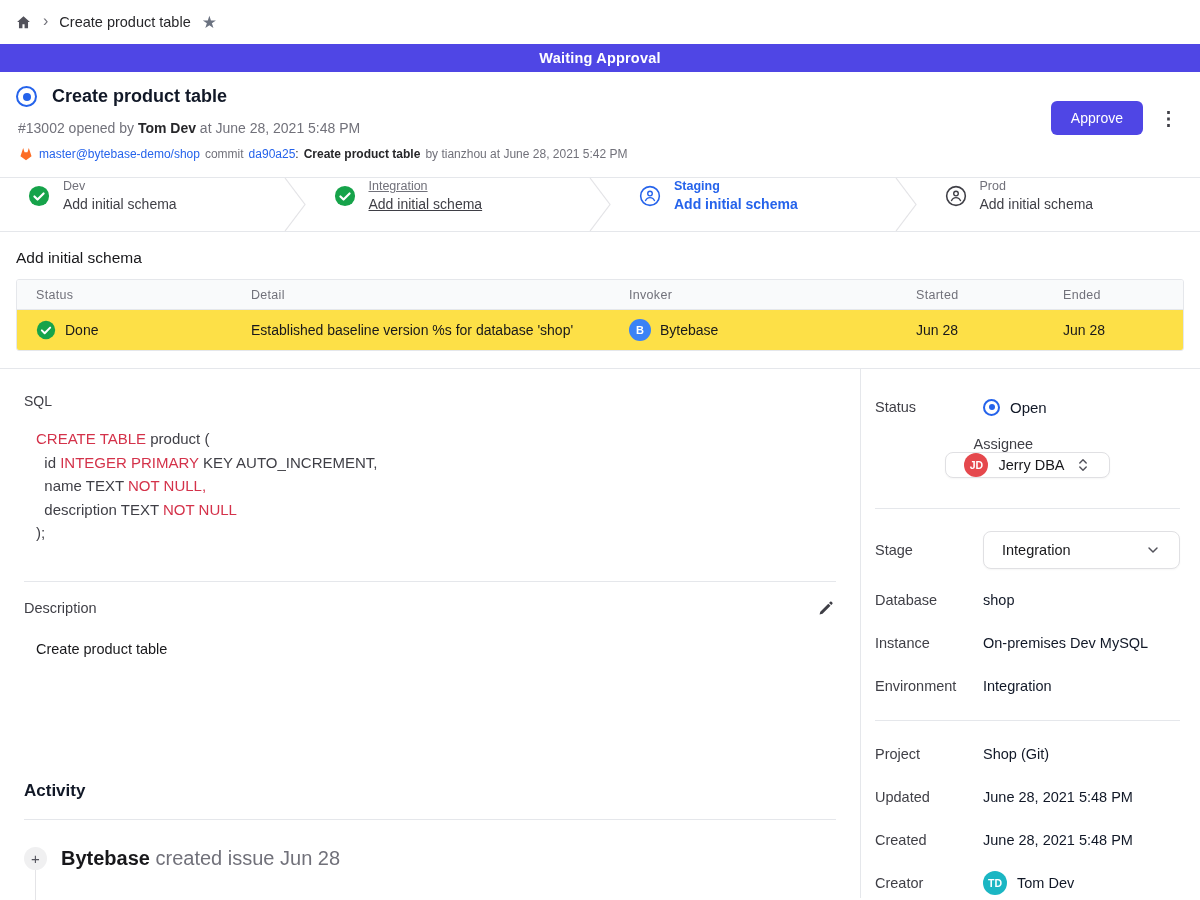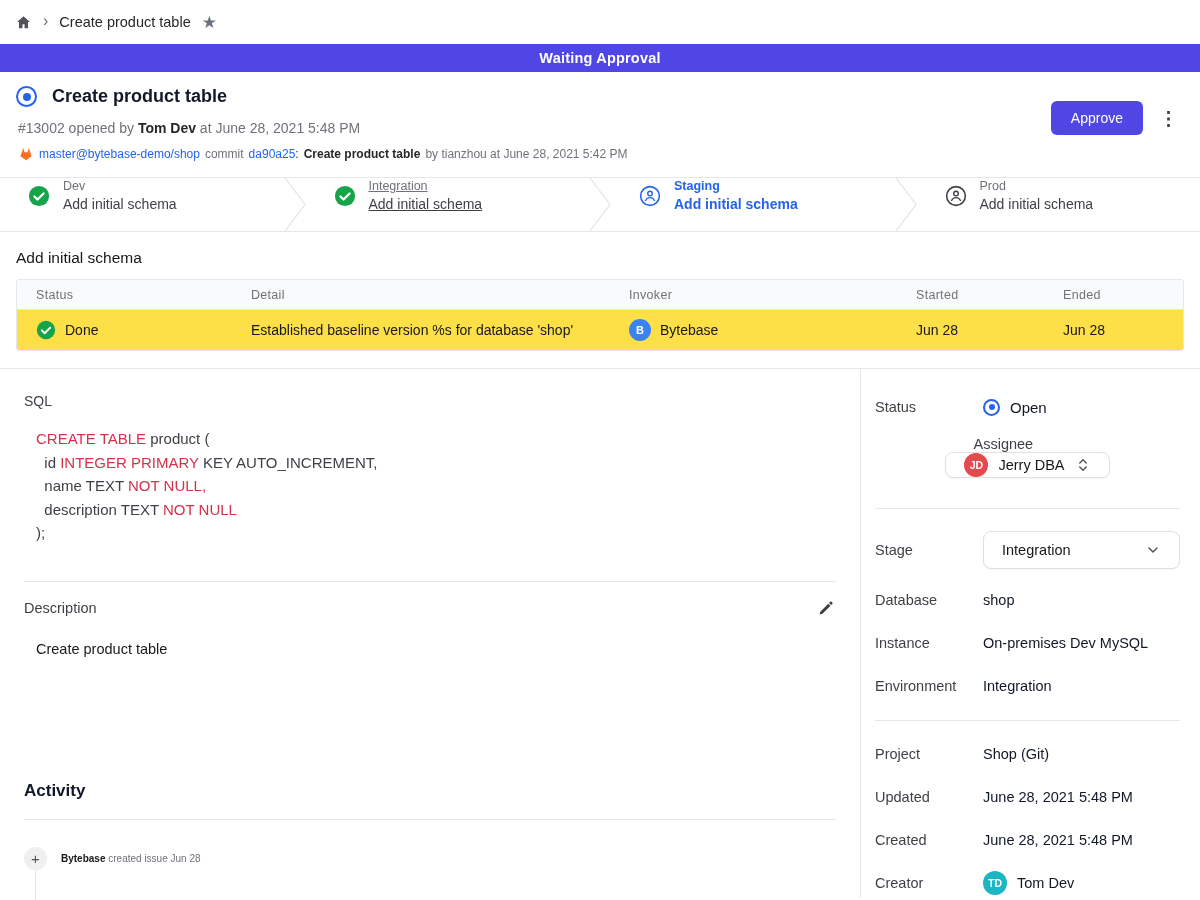--- a/index.html
+++ b/index.html
@@ -77,21 +77,21 @@
   .h-divider { border:0; border-top:1px solid var(--border); }
   .desc-head { display:flex; align-items:center; justify-content:space-between; margin-top:16px; }
   .desc-label { font-size:14.5px; color:var(--graydark); }
   .pencil-btn { cursor:pointer; padding:2px; line-height:0; }
   .desc-text { margin:22px 0 0 12px; font-size:14.5px; color:#18181b; }
   .activity-title { margin-top:124px; font-size:17px; font-weight:700; color:#111827; }
   .activity-divider { margin-top:18px; }
   .activity-item { margin-top:27px; display:flex; align-items:center; gap:14px; }
   .plus-circle { width:23px; height:23px; border-radius:50%; background:#f0f0f1; color:#52525b;
     display:flex; align-items:center; justify-content:center; font-size:15px; flex:none; }
-  .activity-text { font-size:10px; color:var(--gray); }
+  .activity-text { font-size:20px; color:var(--gray); }
   .activity-text .actor { color:#18181b; font-weight:700; }
   .timeline-line { margin-left:11px; width:0; height:40px; border-left:1px solid #e4e4e7; }
 
   
   .sb-row { display:flex; align-items:center; min-height:28px; margin-bottom:15px; }
   .sb-label { width:108px; flex:none; font-size:14.5px; color:var(--graydark); }
   .sb-value { flex:1; font-size:14.5px; color:#111827; display:flex; align-items:center; gap:10px; }
   .sb-status-icon { width:17px; height:17px; border:2px solid var(--link); border-radius:50%; position:relative; flex:none; }
   .sb-status-icon::after { content:""; position:absolute; left:50%; top:50%; width:6px; height:6px;
     transform:translate(-50%,-50%); background:var(--link); border-radius:50%; }

